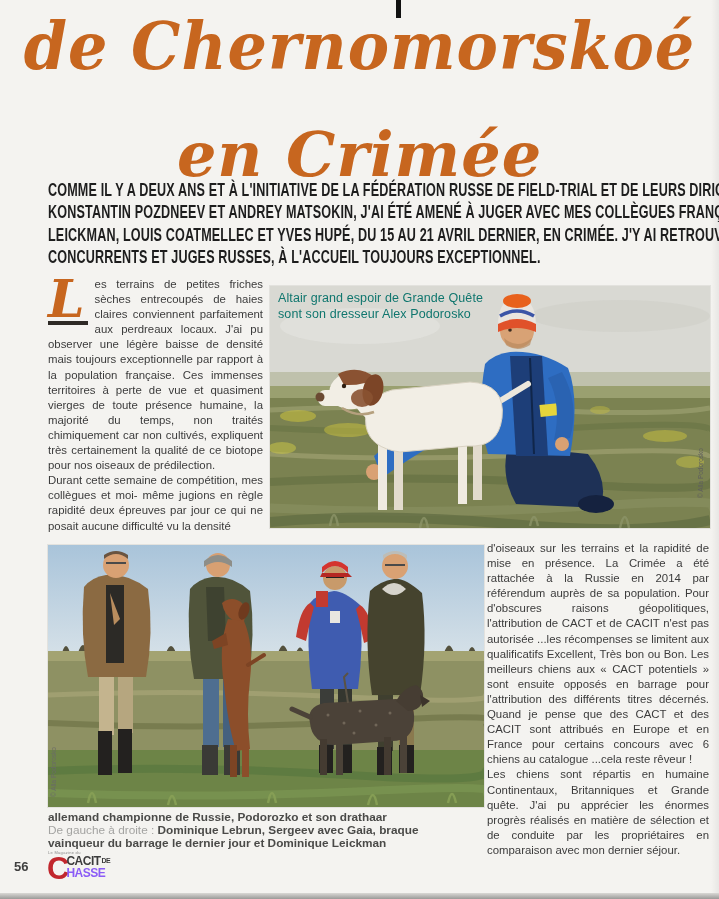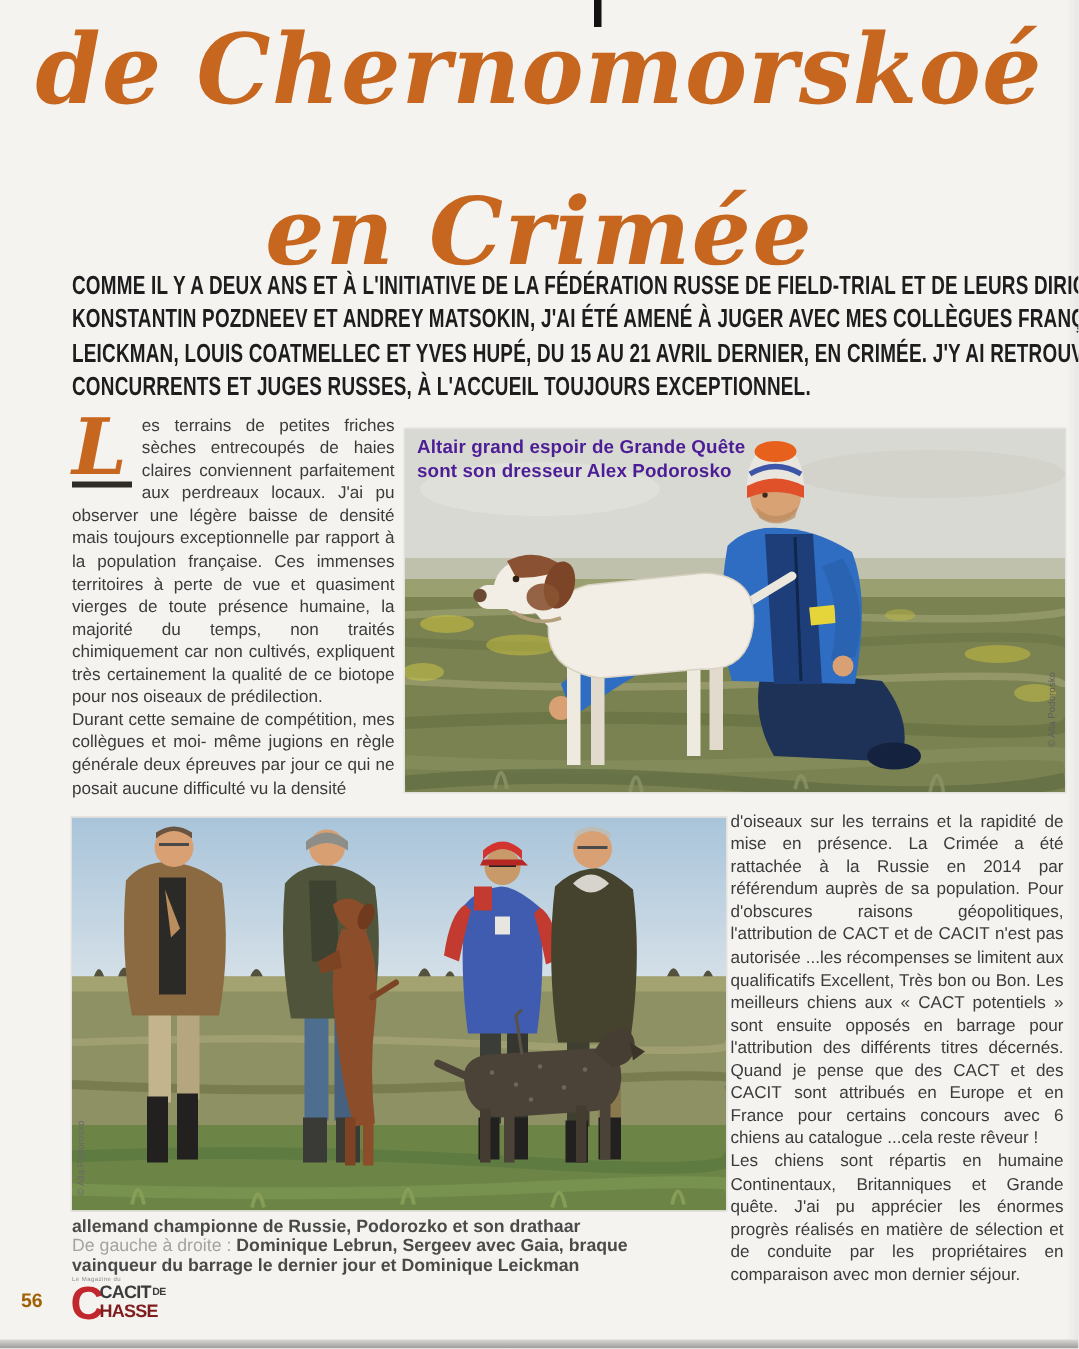--- a/index.html
+++ b/index.html
@@ -31,42 +31,42 @@
   .dropcap{
     float:left;font-family:"DejaVu Serif",serif;font-style:italic;font-weight:bold;
     font-size:52px;line-height:38px;color:#c7661f;
     margin:3px 7px 2px 0;padding:0 3px 3px 0;border-bottom:4px solid #2e2a26;
   }
   .photo{position:absolute;overflow:hidden;box-shadow:0 0 0 1px #e3e2de;}
   .photo1{left:270px;top:286px;width:440px;height:242px;}
   .photo2{left:48px;top:545px;width:436px;height:262px;}
   .photo svg{display:block;}
   .photo1-caption{
-    position:absolute;left:8px;top:5px;font-weight:bold;font-size:12.5px;
-    line-height:15.5px;color:#4c1d95;letter-spacing:0.1px;
+    position:absolute;left:8px;top:5px;font-weight:normal;font-size:12.5px;
+    line-height:15.5px;color:#0f766e;letter-spacing:0.1px;
   }
   .caption2{
     position:absolute;left:48px;top:811px;width:430px;
     font-weight:bold;font-size:11.8px;line-height:13px;color:#4a4a48;
   }
   .caption2 .prefix{font-weight:normal;color:#a3a3a1;}
   .footer-pageno{
-    position:absolute;left:14px;top:859px;font-weight:bold;font-size:13px;color:#a16207;
+    position:absolute;left:14px;top:859px;font-weight:bold;font-size:13px;color:#404040;
   }
   .logo{position:absolute;left:47px;top:850px;width:70px;}
   .logo-tagline{font-size:4px;color:#8a8a8a;letter-spacing:0.3px;margin-left:1px;}
   .logo-main{display:flex;align-items:flex-start;}
   .logo-c{
     font-family:"Liberation Sans",sans-serif;font-weight:bold;font-size:31px;
     line-height:27px;color:#c1272d;letter-spacing:-2px;
   }
   .logo-text{display:flex;flex-direction:column;margin-left:-1px;}
   .logo-row1{font-weight:bold;font-size:12px;line-height:12px;color:#3c3c3c;letter-spacing:-0.5px;}
   .logo-de{font-size:7px;vertical-align:2px;margin-left:1px;color:#3c3c3c;}
-  .logo-row2{font-weight:bold;font-size:12px;line-height:13px;color:#7f1d1d;letter-spacing:-0.5px;}
+  .logo-row2{font-weight:bold;font-size:12px;line-height:13px;color:#8b5cf6;letter-spacing:-0.5px;}
   .bottom-edge{
     position:absolute;left:0;bottom:0;width:719px;height:6px;
     background:linear-gradient(#d9d8d5,#9a9a98);
   }
   .right-edge{
     position:absolute;right:0;top:0;width:8px;height:899px;
     background:linear-gradient(90deg,rgba(0,0,0,0),rgba(0,0,0,0.05));
   }
 </style>
 </head>
@@ -83,21 +83,21 @@
 
   <div class="intro">
     <div class="intro-line">COMME IL Y A DEUX ANS ET À L'INITIATIVE DE LA FÉDÉRATION RUSSE DE FIELD-TRIAL ET DE LEURS DIRIGEANTS</div>
     <div class="intro-line">KONSTANTIN POZDNEEV ET ANDREY MATSOKIN, J'AI ÉTÉ AMENÉ À JUGER AVEC MES COLLÈGUES FRANÇAIS DOMINIQUE</div>
     <div class="intro-line">LEICKMAN, LOUIS COATMELLEC ET YVES HUPÉ, DU 15 AU 21 AVRIL DERNIER, EN CRIMÉE. J'Y AI RETROUVÉ MES AMIS</div>
     <div class="intro-line">CONCURRENTS ET JUGES RUSSES, À L'ACCUEIL TOUJOURS EXCEPTIONNEL.</div>
   </div>
 
   <div class="colL">
     <p class="body-p"><span class="dropcap">L</span><span>es terrains de petites friches sèches entrecoupés de haies claires conviennent parfaitement aux perdreaux locaux. J'ai pu observer une légère baisse de densité mais toujours exceptionnelle par rapport à la population française. Ces immenses territoires à perte de vue et quasiment vierges de toute présence humaine, la majorité du temps, non traités chimiquement car non cultivés, expliquent  très certainement la qualité de ce biotope pour nos oiseaux de prédilection.</span></p>
-    <p class="body-p"><span>Durant cette semaine de compétition, mes collègues et moi- même jugions en règle générale deux épreuves par jour ce qui ne posait aucune difficulté vu la densité</span></p>
+    <p class="body-p"><span>Durant cette semaine de compétition, mes collègues et moi- même jugions en règle rapidité deux épreuves par jour ce qui ne posait aucune difficulté vu la densité</span></p>
   </div>
 
   <div class="photo photo1">
     <svg width="440" height="242" viewBox="0 0 440 242">
       <g>
         <rect width="440" height="102" fill="#d9d9d3"></rect>
         <rect y="86" width="440" height="16" fill="#bfc1ac"></rect>
         <ellipse cx="90" cy="40" rx="80" ry="18" fill="#e3e3de" opacity="0.7"></ellipse>
         <ellipse cx="350" cy="30" rx="90" ry="16" fill="#cfcfc8" opacity="0.6"></ellipse>
       </g>

